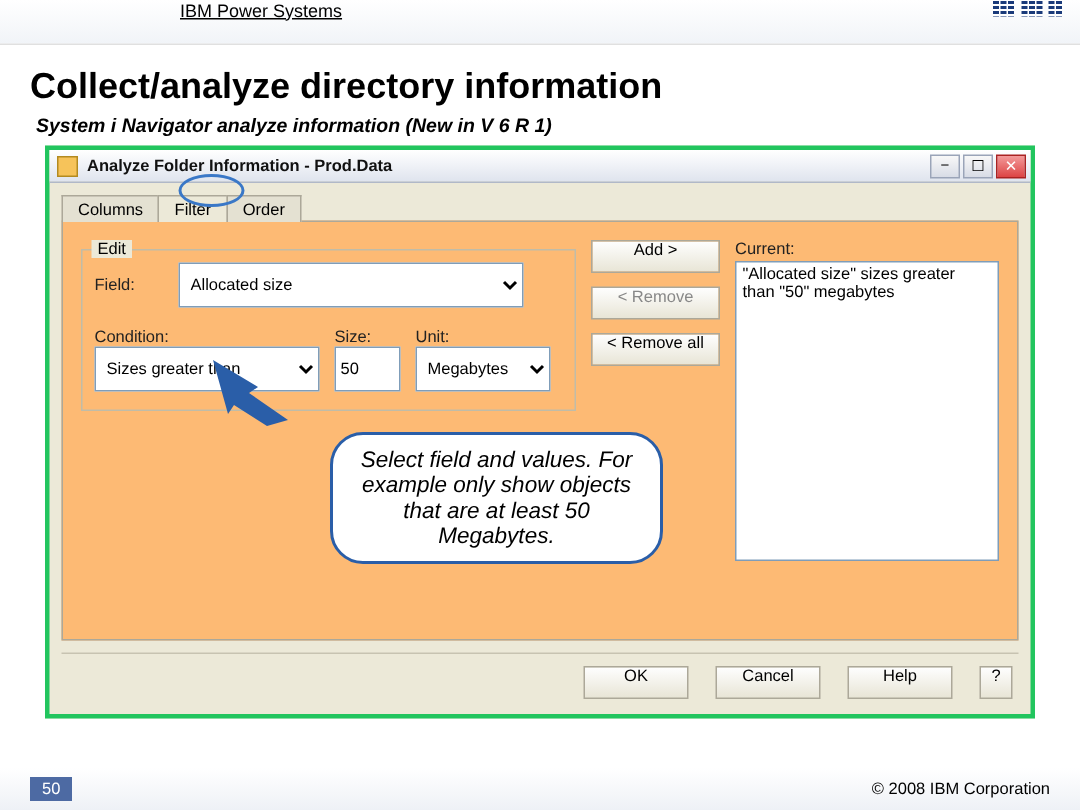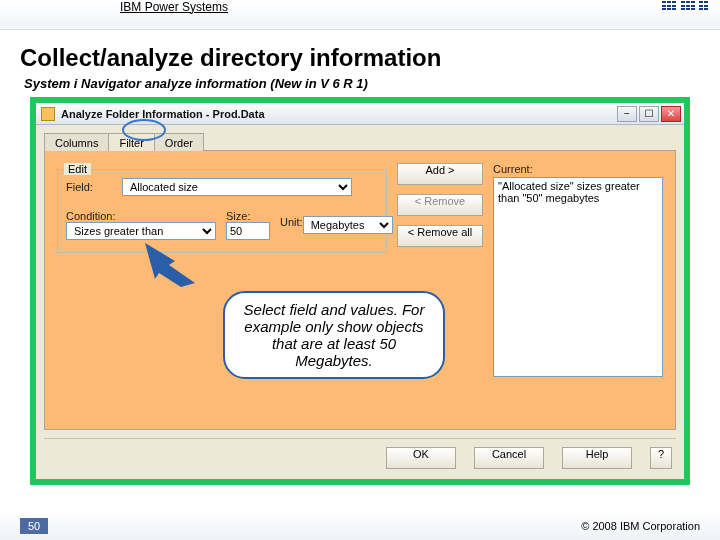--- a/index.html
+++ b/index.html
@@ -46,21 +46,21 @@
     font-size: 13px;
     font-style: italic;
     font-weight: bold;
     padding: 0 0 6px 24px;
     color: #000;
   }
 
   
   .window {
     margin: 0 30px 0 30px;
-    border: 6px solid #22c55e;
+    border: 3px solid #22c55e;
     background: #ece9d8;
     font-size: 11px;
     box-shadow: 0 0 0 0;
   }
   .titlebar {
     height: 22px;
     background: linear-gradient(#ffffff,#dfe4ee);
     display: flex;
     align-items: center;
     padding: 0 3px 0 5px;
@@ -137,21 +137,21 @@
     padding: 0 4px;
     font-size: 11px;
   }
   .row { display: flex; align-items: center; gap: 10px; }
   .row + .row { margin-top: 14px; }
   .lbl { font-size: 11px; color:#222; }
   select, input.txt {
     font-size: 11px;
     background:#fff;
     border:1px solid #7f9db9;
-    height: 18px;
+    height: 30px;
     padding: 1px 3px;
   }
 
   .midcol {
     display: flex; flex-direction: column; gap: 9px;
     width: 86px;
   }
   .btn {
     height: 22px;
     background: linear-gradient(#fefefe,#e8e5d6);
@@ -286,21 +286,21 @@
               <div style="display:flex;flex-direction:column;">
                 <span class="lbl">Condition:</span>
                 <select style="width:150px">
                   <option>Sizes greater than</option>
                 </select>
               </div>
               <div style="display:flex;flex-direction:column;">
                 <span class="lbl">Size:</span>
                 <input class="txt" style="width: 44px;" value="50">
               </div>
-              <div style="display:flex;flex-direction:row;">
+              <div style="display:flex;flex-direction:column;">
                 <span class="lbl">Unit:</span>
                 <select style="width:90px">
                   <option>Megabytes</option>
                 </select>
               </div>
             </div>
           </div>
         </div>
 
         <div class="midcol">

